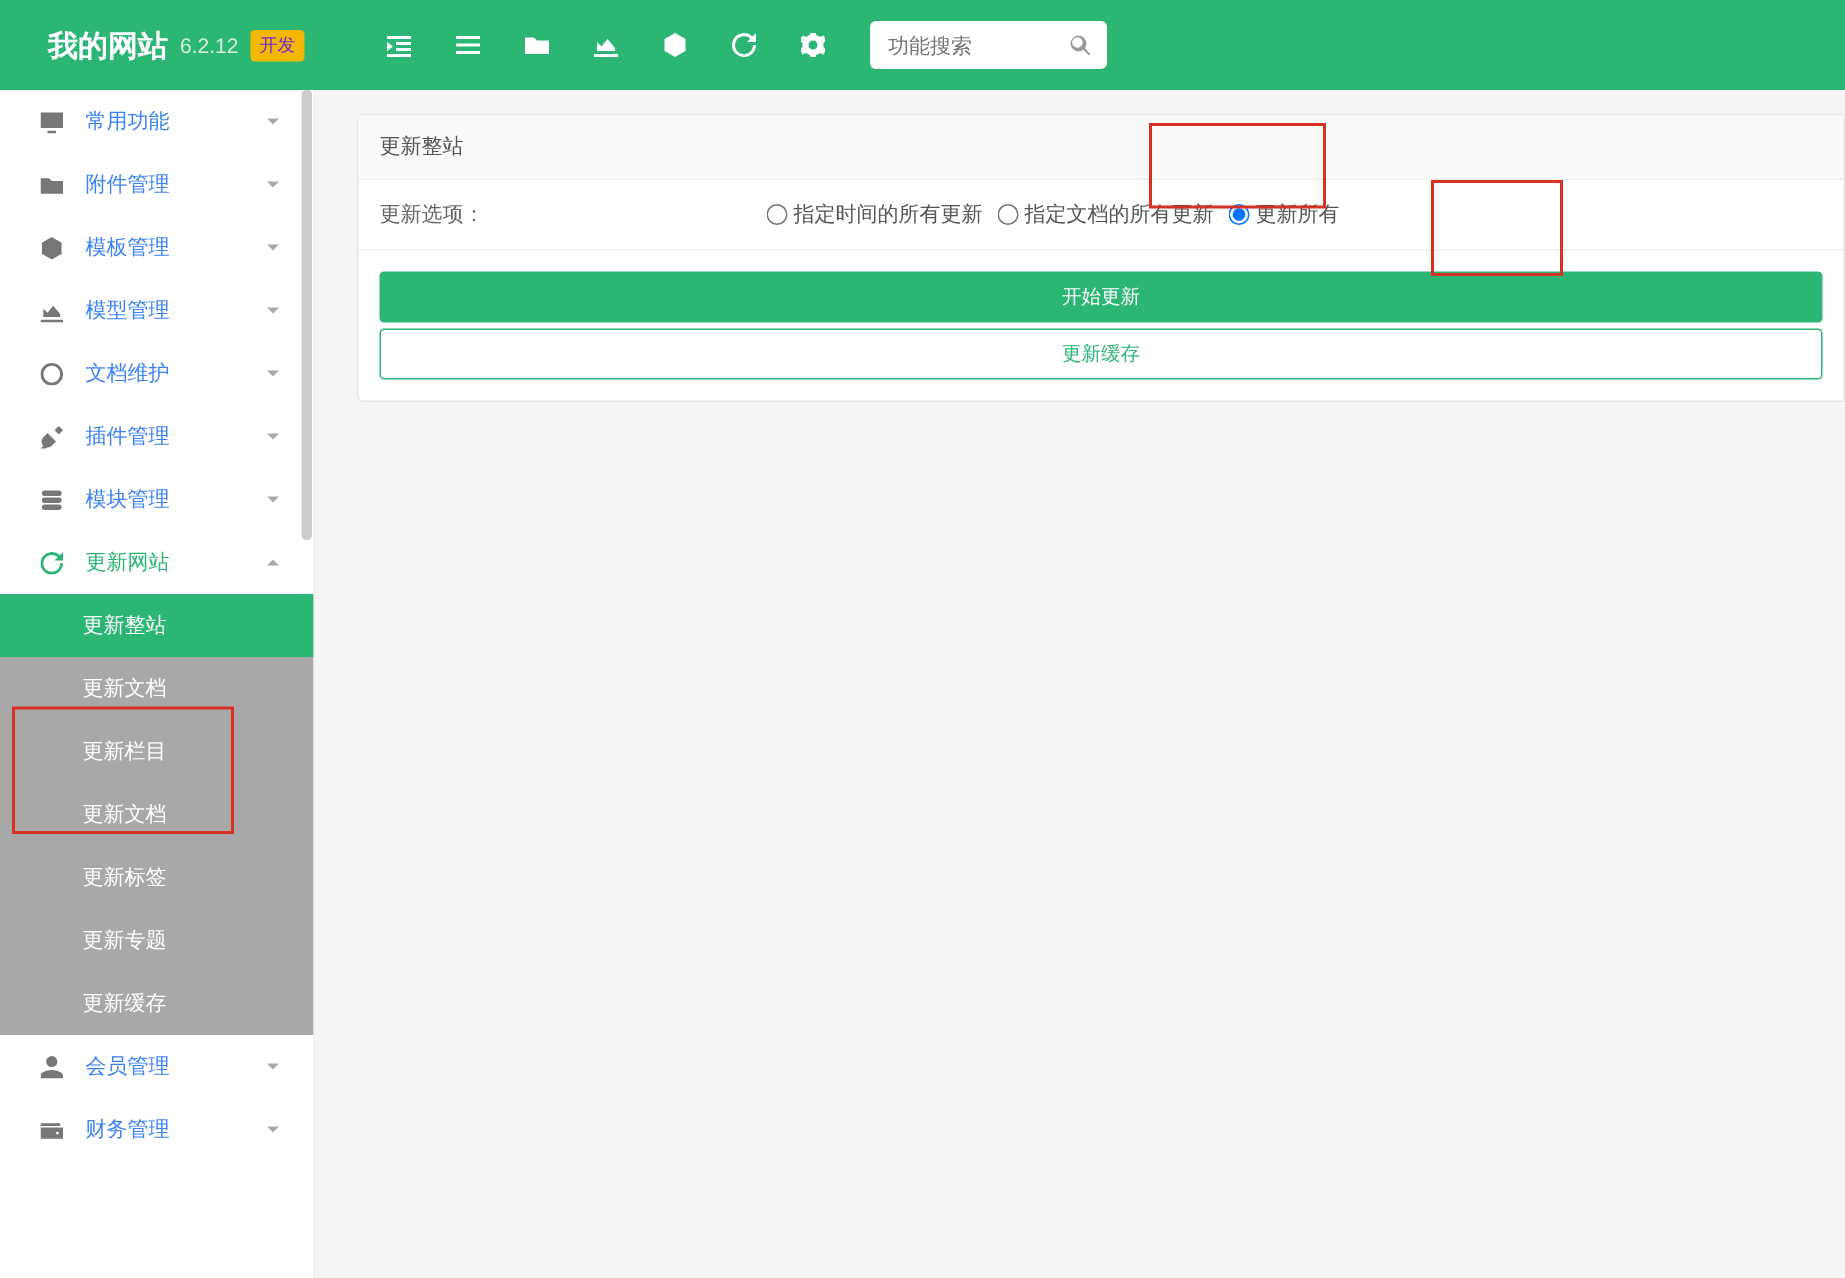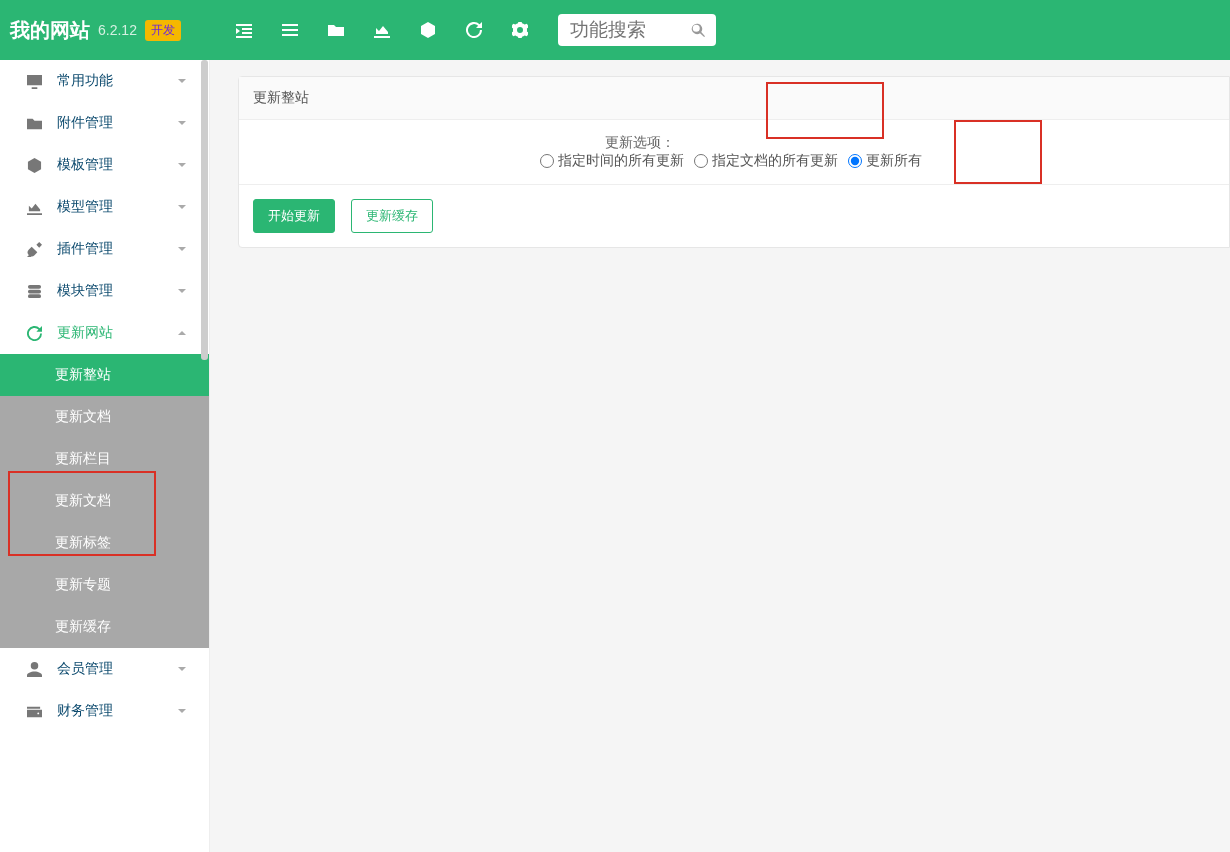--- a/index.html
+++ b/index.html
@@ -1,36 +1,36 @@
 <!DOCTYPE html>
 <html><head>
 <meta charset="utf-8">
 <style>
 * { margin: 0; padding: 0; box-sizing: border-box; }
 body { font-family: "Microsoft YaHei", Arial, sans-serif; font-size: 14px; background: #f5f5f5; width: 1230px; height: 852px; overflow: hidden; }
 
-.header { background: linear-gradient(to right, #2bb673, #2bb673); height: 60px; display: flex; align-items: center; padding: 0 10px; color: #fff; }
+.header { background: linear-gradient(to right, #2bb673, #2bb673); height: 60px; display: flex; align-items: center; padding: 0 32px; color: #fff; }
 .site-name { font-size: 20px; font-weight: bold; margin-right: 8px; }
 .version { font-size: 14px; color: #d4f0e1; margin-right: 8px; }
 .tag-badge { background: #f5b800; color: #6d28d9; font-size: 12px; padding: 2px 6px; border-radius: 3px; margin-right: 40px; }
 .header-icons { display: flex; align-items: center; gap: 30px; margin-left: 15px; }
 .header-icon { width: 16px; height: 16px; display: inline-flex; align-items: center; justify-content: center; cursor: pointer; }
 .header-icon svg { fill: #fff; }
 .search-wrap { margin-left: 30px; position: relative; }
-.search-input { width: 158px; height: 32px; border: none; border-radius: 4px; padding: 0 35px 0 12px; font-size: 19px; outline: none; }
+.search-input { width: 158px; height: 32px; border: none; border-radius: 4px; padding: 0 35px 0 12px; font-size: 14px; outline: none; }
 .search-btn { position: absolute; right: 0; top: 0; width: 35px; height: 32px; display: flex; align-items: center; justify-content: center; cursor: pointer; }
 .search-btn svg { fill: #999; width: 14px; height: 14px; }
 
 .body-wrap { display: flex; height: calc(100% - 60px); }
 .sidebar { width: 210px; background: #fff; overflow-y: auto; border-right: 1px solid #eee; position: relative;}
 .sidebar::-webkit-scrollbar { width: 8px; }
 .sidebar::-webkit-scrollbar-thumb { background: #ccc; border-radius: 4px;}
 .scrollthumb { position:absolute; right:1px; top:0; width:7px; height:300px; background:#cdcdcd; border-radius:3px;}
 
-.menu-item { display: flex; align-items: center; padding: 12px 20px 12px 25px; color: #0c4a6e; cursor: pointer; position: relative; }
+.menu-item { display: flex; align-items: center; padding: 12px 20px 12px 25px; color: #3b82f6; cursor: pointer; position: relative; }
 .menu-icon { width: 18px; margin-right: 14px; display: inline-flex; align-items: center; justify-content: center; }
 .menu-icon svg { fill: #777; width: 15px; height: 15px; }
 .menu-label { flex: 1; font-size: 14px; }
 .menu-chevron { width: 12px; }
 .menu-chevron svg { fill: #aaa; width: 10px; height: 10px; }
 .menu-item.expanded .menu-chevron svg { transform: rotate(180deg); }
 .menu-item.expanded { color: #2bb673; }
 .menu-item.expanded .menu-icon svg { fill: #2bb673; }
 
 .submenu { background: #a8a8a8; }
@@ -38,26 +38,26 @@
 .submenu-item.active { background: #2bb673; }
 
 .highlight-box { border: 2px solid #d93025; position: absolute; pointer-events: none; }
 .hb1 { left: 8px; top: 411px; width: 148px; height: 85px; z-index:5;}
 .hb2 { left: 793px; top: 97px; width: 118px; height: 57px; z-index:5;}
 .hb3 { left: 980px; top: 134px; width: 88px; height: 64px; z-index:5;}
 
 .content { flex: 1; padding: 16px 0 0 28px; overflow: auto; }
 .panel { background: #fff; border: 1px solid #e6e6e6; border-radius: 4px 0 0 4px; }
 .panel-title { padding: 12px 14px; font-size: 14px; color: #555; border-bottom: 1px solid #eee; background:#fafafa;}
-.panel-body { padding: 14px 14px; display: flex; align-items:center; border-bottom:1px solid #eee;flex-direction:column;}
+.panel-body { padding: 14px 14px; display: flex; border-bottom:1px solid #eee;}
 .opt-label { width: 258px; color: #666; }
 .radios { display:flex; align-items:center; gap:4px; color:#555;}
 .radios label { display:flex; align-items:center; gap:4px; margin-right:6px; cursor:pointer;}
 .radios input { width:14px; height:14px; }
-.panel-actions { padding: 14px 14px; display:flex; justify-content:flex-start; gap:16px;}
+.panel-actions { padding: 14px 14px; display:flex; justify-content:center; gap:4px;flex-direction:column;}
 .btn-primary { background:#2bb673; color:#fff; border:1px solid #2bb673; padding:7px 14px; border-radius:3px; cursor:pointer; font-size:13px;}
 .btn-outline { background:#fff; color:#2bb673; border:1px solid #2bb673; padding:7px 14px; border-radius:3px; cursor:pointer; font-size:13px;}
 
 .sidebar-inner{position:relative;}
 </style>
 </head>
 <body>
 
 <div class="header">
   <span class="site-name">我的网站</span>
@@ -147,20 +147,31 @@
                 <path d="M1 3l4 4 4-4z"></path>
               </svg></span>
           </div>
           <div class="menu-item">
             <span class="menu-icon">
               <svg viewBox="0 0 16 16">
                 <path d="M0 14h16v2H0zM2 12V6l3 3 4-5 5 6v2z"></path>
               </svg>
             </span>
             <span class="menu-label">模型管理</span>
+            <span class="menu-chevron"><svg viewBox="0 0 10 10">
+                <path d="M1 3l4 4 4-4z"></path>
+              </svg></span>
+          </div>
+          <div class="menu-item">
+            <span class="menu-icon">
+              <svg viewBox="0 0 16 16">
+                <path d="M8 0a8 8 0 1 0 0 16A8 8 0 0 0 8 0zm0 2a6 6 0 1 1 0 12A6 6 0 0 1 8 2z"></path>
+              </svg>
+            </span>
+            <span class="menu-label">文档维护</span>
             <span class="menu-chevron"><svg viewBox="0 0 10 10">
                 <path d="M1 3l4 4 4-4z"></path>
               </svg></span>
           </div>
           <div class="menu-item">
             <span class="menu-icon">
               <svg viewBox="0 0 16 16">
                 <path d="M13 0l-3 3 3 3 3-3zM0 16l4-4 2 2-4 4zM5 5l6 6-3 3a4 4 0 0 1-6-6z"></path>
               </svg>
             </span>

